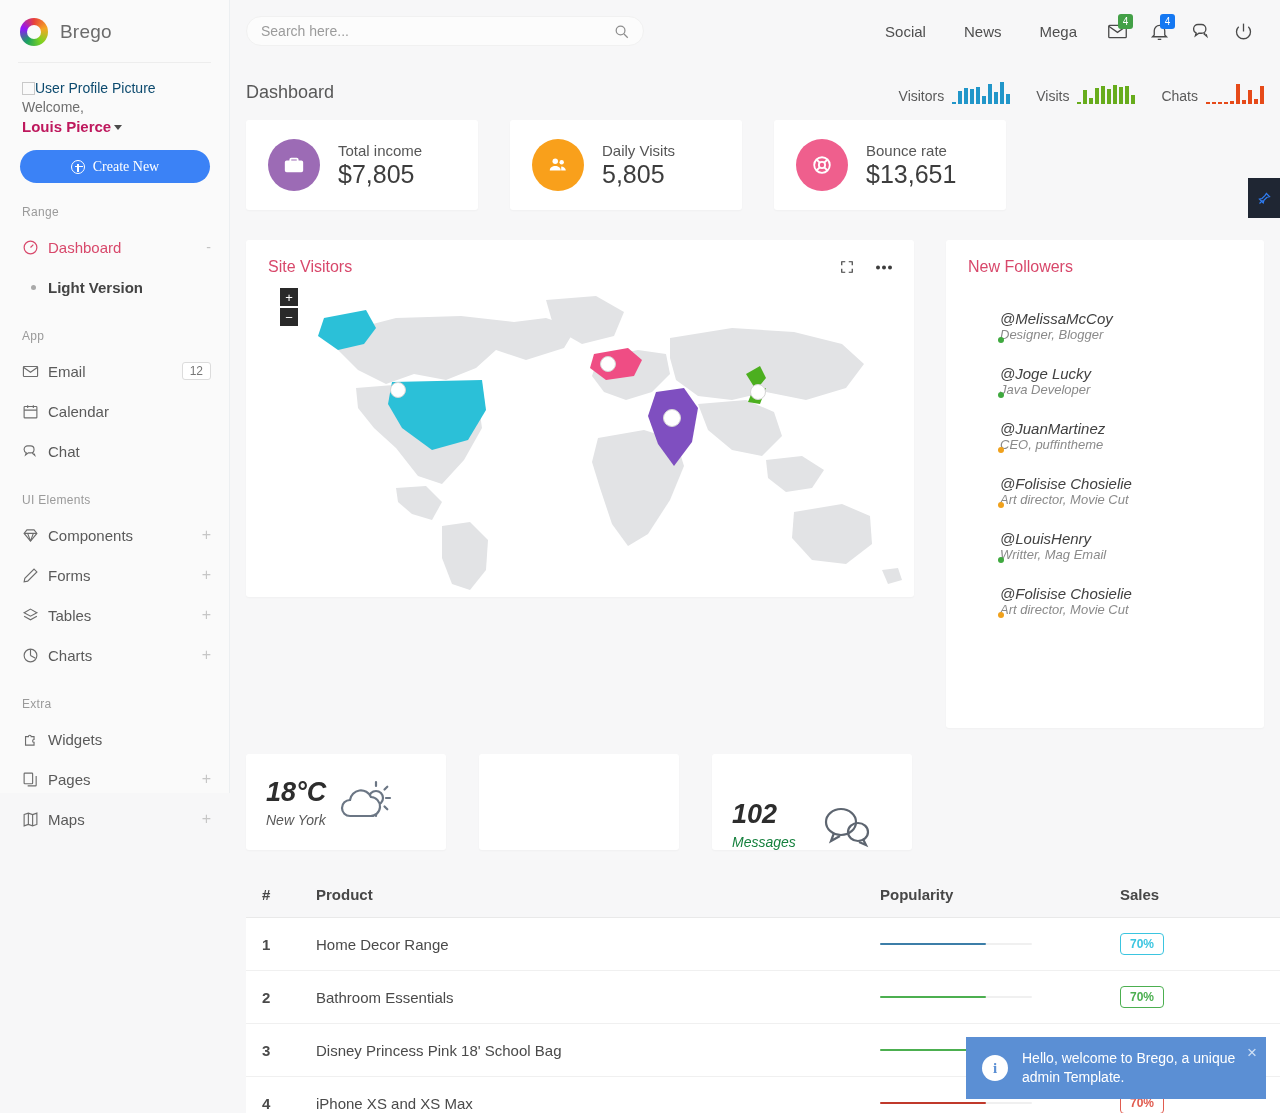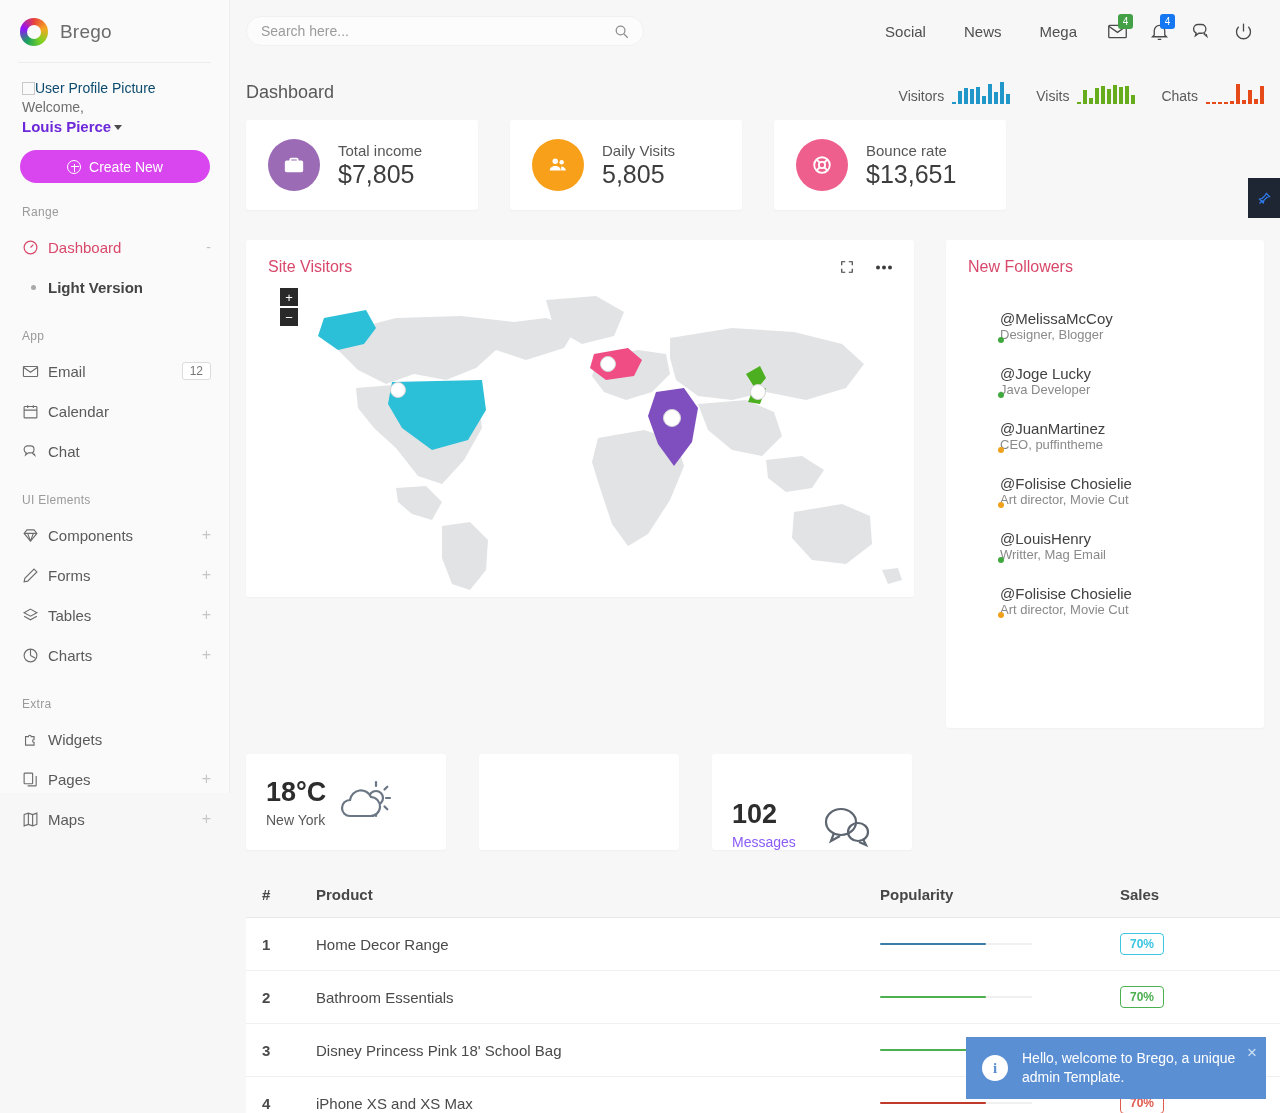--- a/index.html
+++ b/index.html
@@ -37,28 +37,28 @@
   }
   .brand-name { font-size: 19px; color: #6b6b6b; letter-spacing: .2px; }
 
   .profile { padding: 16px 20px 0 22px; }
   .profile-pic-box {
     display:inline-block; width:13px; height:13px;
     border:1px solid #c9c9c9; vertical-align:-2px;
   }
   .profile-alt { font-size:14px; color:#0c4a6e; }
   .welcome { font-size: 14px; color: #6f6f6f; margin-top: 2px;}
-  .uname { font-size: 15px; font-weight: bold; color:#6d28d9; margin-top: 3px; }
+  .uname { font-size: 15px; font-weight: bold; color:#be185d; margin-top: 3px; }
   .caret { display:inline-block; border-left:4px solid transparent; border-right:4px solid transparent;
            border-top:5px solid #4b4b4b; vertical-align:2px; margin-left:3px;}
   .create-btn {
     margin: 15px 20px 0 20px;
-    background: #d946ef; color:#fff; border:none;
+    background: #3b82f6; color:#fff; border:none;
     border-radius: 20px; height: 33px; width: 190px;
-    font-size: 14px; font-family:Liberation Sans, sans-serif;
+    font-size: 14px; font-family:Liberation Serif, serif;
     display:flex; align-items:center; justify-content:center; gap:8px;
     cursor:pointer;
   }
   .plus-circ { width:14px; height:14px; border:1.4px solid #fff; border-radius:50%;
                position:relative; display:inline-block;}
   .plus-circ::before,.plus-circ::after{content:'';position:absolute;background:#fff;}
   .plus-circ::before{left:3px;top:5.6px;width:8px;height:1.4px;}
   .plus-circ::after{top:3px;left:5.6px;height:8px;width:1.4px;}
 
   .nav-section { font-size: 12px; color: #9a9a9a; padding: 22px 0 8px 22px; letter-spacing:.3px;}
@@ -145,43 +145,43 @@
   .panel-head { display:flex; align-items:center; padding:18px 22px 0 22px; }
   .panel-tools { margin-left:auto; display:flex; align-items:center; gap:22px; color:#3d3d3d;}
   .map-area { position:absolute; left:0; top:48px; width:668px; height:309px; overflow:hidden; }
   .zoom-btns { position:absolute; left:34px; top:48px; z-index:5; }
   .zbtn { width:18px;height:18px;background:#292929;color:#fff;font-size:13px;
           display:flex;align-items:center;justify-content:center; cursor:pointer;}
   .zbtn+.zbtn{margin-top:2px;}
 
   .followers-panel { width:318px; height:488px; }
   .fol-list { padding: 34px 0 0 0; }
-  .fol-item { padding: 0 0 0 54px; position:relative; margin-bottom:23px; }
+  .fol-item { padding: 0 0 0 54px; position:relative; margin-bottom:23px;font-style:italic; }
   .fol-name { font-size:15px; color:#414141; }
   .fol-role { font-size:13px; color:#8a8a8a; margin-top:0; }
   .fol-dot { position:absolute; left:52px; top:27px; width:6px; height:6px; border-radius:50%; }
 
   
-  .small-row { display:flex; gap:33px; padding: 26px 0 0 16px; }
+  .small-row { display:flex; gap:33px; padding: 26px 0 0 16px; font-style: italic; }
   .weather-card {
     background:#fff; width:200px; height:96px; border-radius:3px;
     display:flex; align-items:center; padding:0 20px; gap:12px;
     box-shadow:0 1px 2px rgba(0,0,0,.03);
   }
   .temp { font-size:27px; font-weight:bold; color:#2d2d2d; }
   .city { font-size:14px; color:#585858; margin-top:4px; }
   .blank-card { background:#fff; width:200px; height:96px; border-radius:3px;
                 box-shadow:0 1px 2px rgba(0,0,0,.03); }
   .msg-card {
     background:#fff; width:200px; height:96px; border-radius:3px;
     display:flex; align-items:flex-end; padding:0 20px; gap:24px;
     box-shadow:0 1px 2px rgba(0,0,0,.03);
   }
   .msg-num { font-size:27px; font-weight:bold; color:#2d2d2d; }
-  .msg-lbl { font-size:14px; color:#8b5cf6; margin-top:4px; }
+  .msg-lbl { font-size:14px; color:#15803d; margin-top:4px; }
 
   
   .tbl { width:1034px; margin: 36px 0 0 16px; }
   .tbl-head { display:flex; padding: 0 0 14px 0; border-bottom:1px solid #e9e9e9; }
   .th { font-size:15px; font-weight:bold; color:#474747; }
   .c-num { width:70px; padding-left:16px; }
   .c-prod { flex:1; padding-left:0px; }
   .c-pop { width:240px; }
   .c-sales { width:160px; }
   .tbl-row { display:flex; align-items:center; height:53px; background:#fff;

